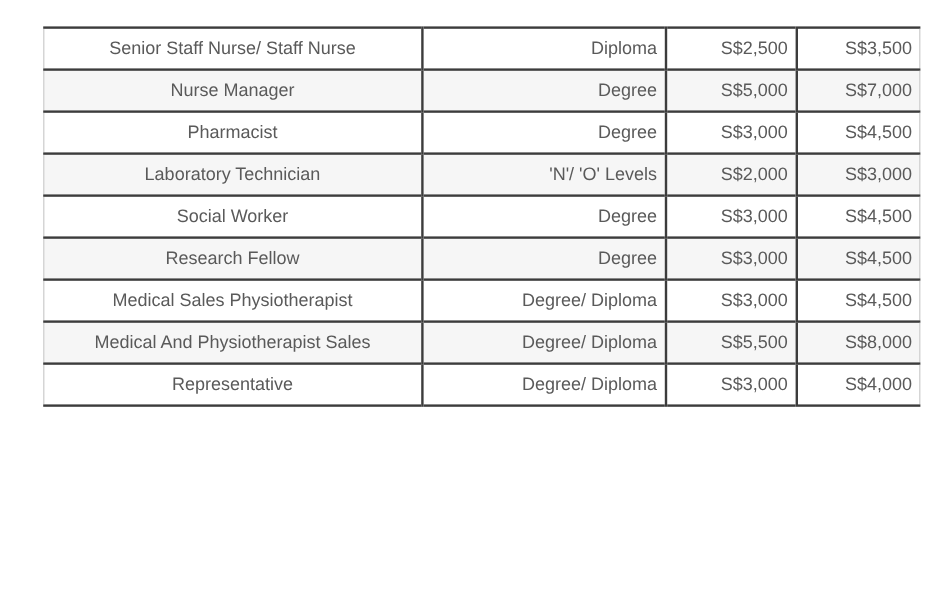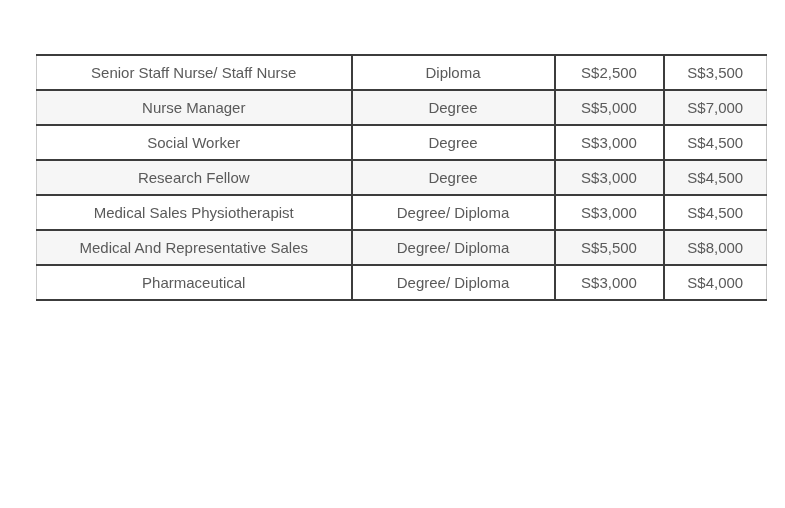--- a/index.html
+++ b/index.html
@@ -25,21 +25,20 @@
     width:730px;
   }
   table.salary-table{
     border-collapse:collapse;
     table-layout:fixed;
     width:730px;
     color:var(--text);
     font-size:15px;
     border-left:1px solid var(--border-light);
     border-right:1px solid var(--border-light);
-    margin-top:32px;
   }
   table.salary-table col.c-job{width:315px;}
   table.salary-table col.c-qual{width:203px;}
   table.salary-table col.c-min{width:109px;}
   table.salary-table col.c-max{width:103px;}
   table.salary-table tr{
     border-top:2px solid var(--border-dark);
   }
   table.salary-table tr:last-child{
     border-bottom:2px solid var(--border-dark);
@@ -47,20 +46,21 @@
   table.salary-table td{
     height:35px;
     text-align:center;
     vertical-align:middle;
     padding:0 6px;
     white-space:nowrap;
     overflow:hidden;
   }
   table.salary-table td + td{
     border-left:2px solid var(--border-dark);
+    text-align:right;
   }
   table.salary-table tr:nth-child(even){
     background:var(--stripe);
   }
 </style>
 </head>
 <body>
 
 <div class="table-wrap">
   <table class="salary-table">
@@ -77,44 +77,56 @@
           <td>S$2,500</td>
           <td>S$3,500</td>
         </tr>
         <tr>
           <td>Nurse Manager</td>
           <td>Degree</td>
           <td>S$5,000</td>
           <td>S$7,000</td>
         </tr>
         <tr>
+          <td>Pharmacist</td>
+          <td>Degree</td>
+          <td>S$3,000</td>
+          <td>S$4,500</td>
+        </tr>
+        <tr>
+          <td>Laboratory Technician</td>
+          <td>'N'/ 'O' Levels</td>
+          <td>S$2,000</td>
+          <td>S$3,000</td>
+        </tr>
+        <tr>
           <td>Social Worker</td>
           <td>Degree</td>
           <td>S$3,000</td>
           <td>S$4,500</td>
         </tr>
         <tr>
           <td>Research Fellow</td>
           <td>Degree</td>
           <td>S$3,000</td>
           <td>S$4,500</td>
         </tr>
         <tr>
           <td>Medical Sales Physiotherapist</td>
           <td>Degree/ Diploma</td>
           <td>S$3,000</td>
           <td>S$4,500</td>
         </tr>
         <tr>
-          <td>Medical And Representative Sales</td>
+          <td>Medical And Physiotherapist Sales</td>
           <td>Degree/ Diploma</td>
           <td>S$5,500</td>
           <td>S$8,000</td>
         </tr>
         <tr>
-          <td>Pharmaceutical</td>
+          <td>Representative</td>
           <td>Degree/ Diploma</td>
           <td>S$3,000</td>
           <td>S$4,000</td>
         </tr>
       </tbody>
   </table>
 </div>
 
 </body></html>

